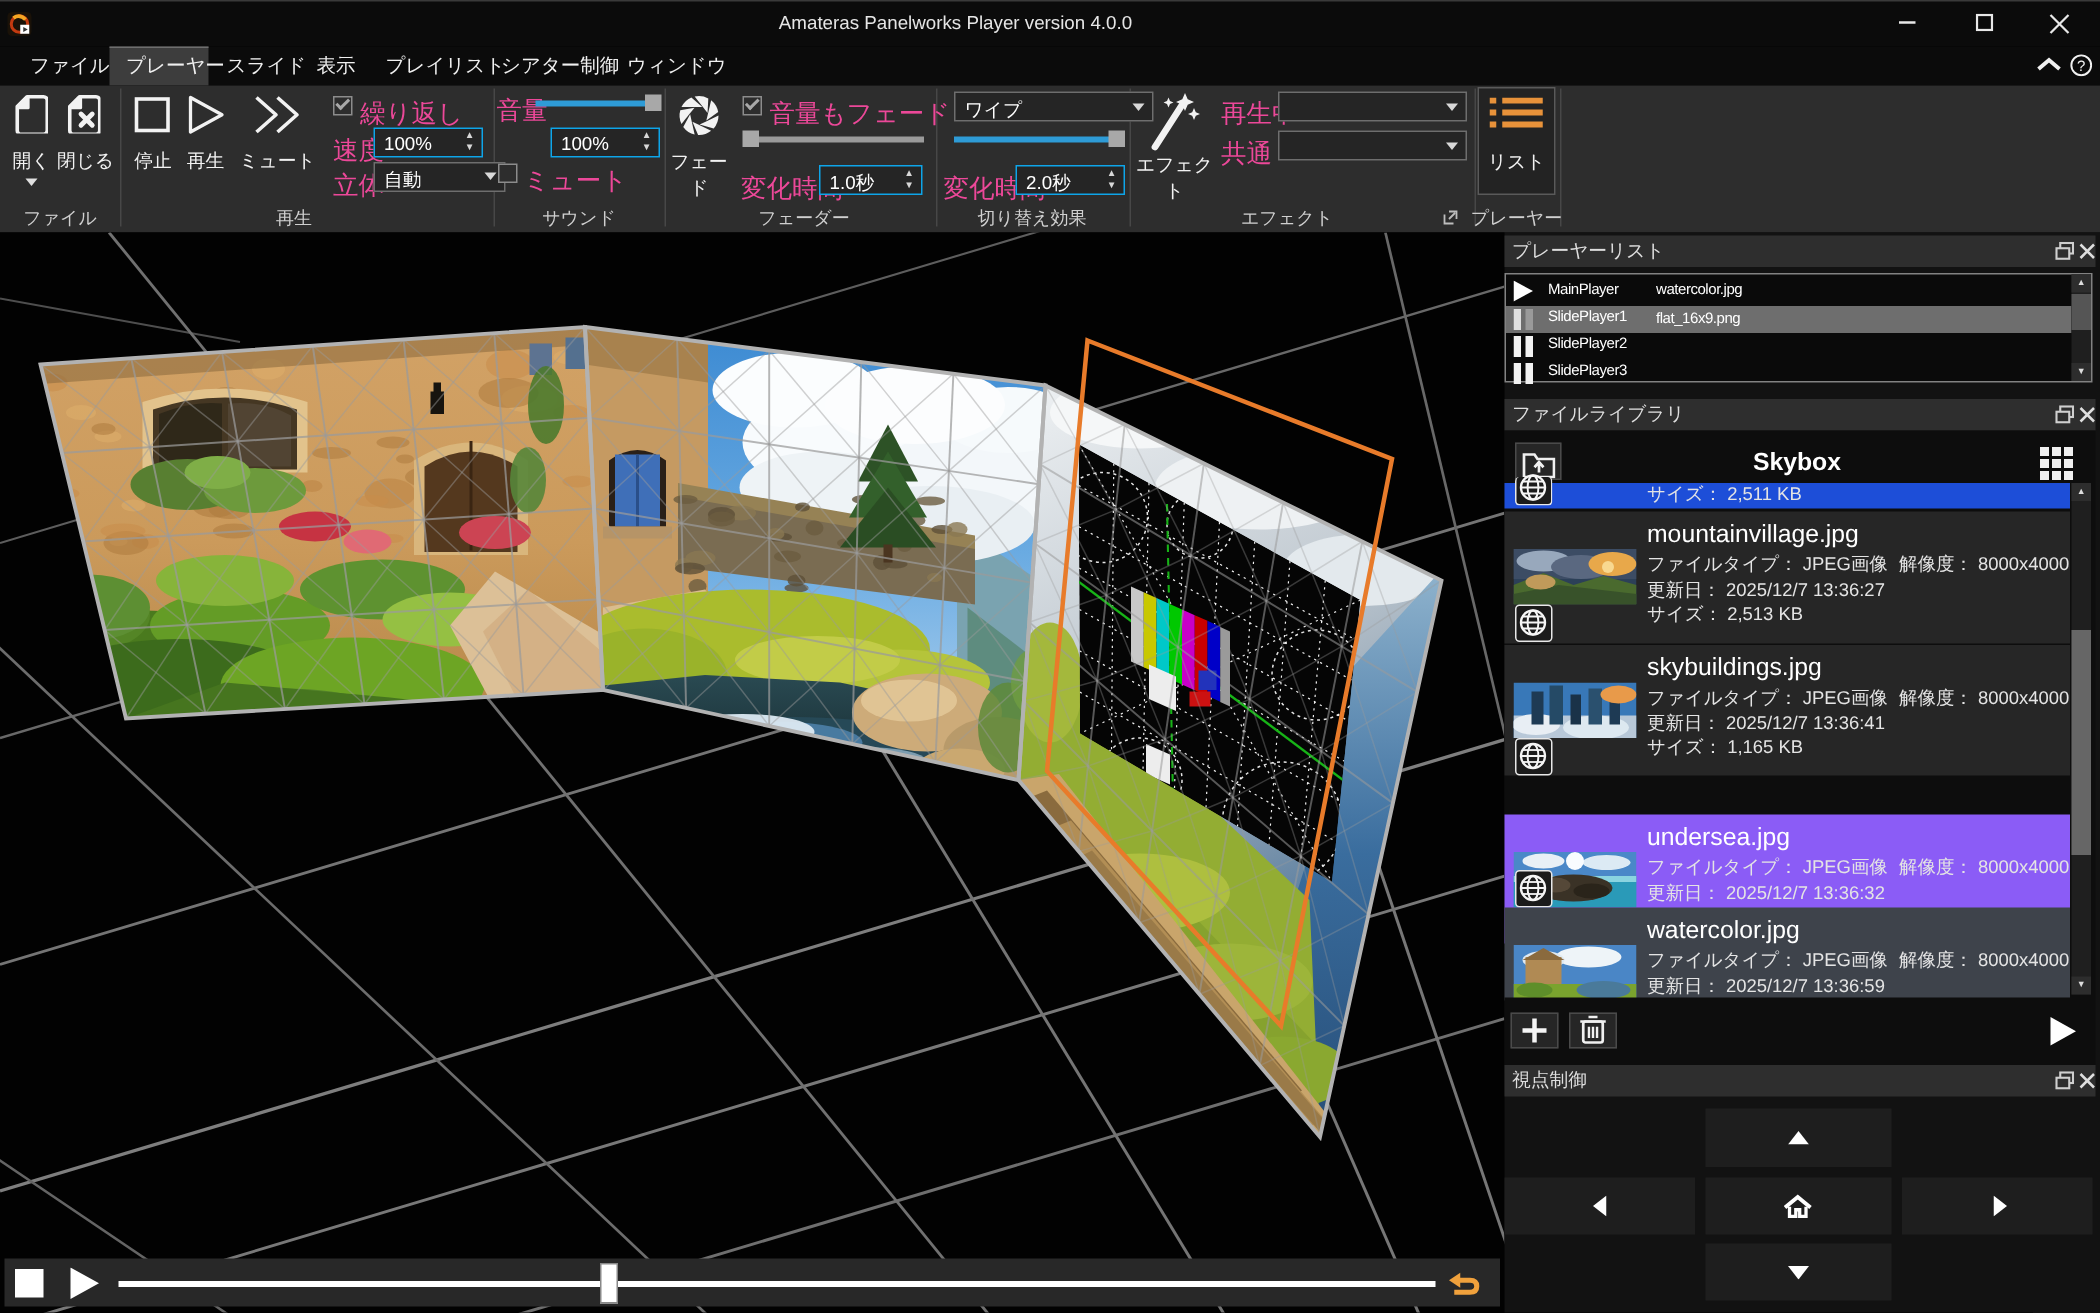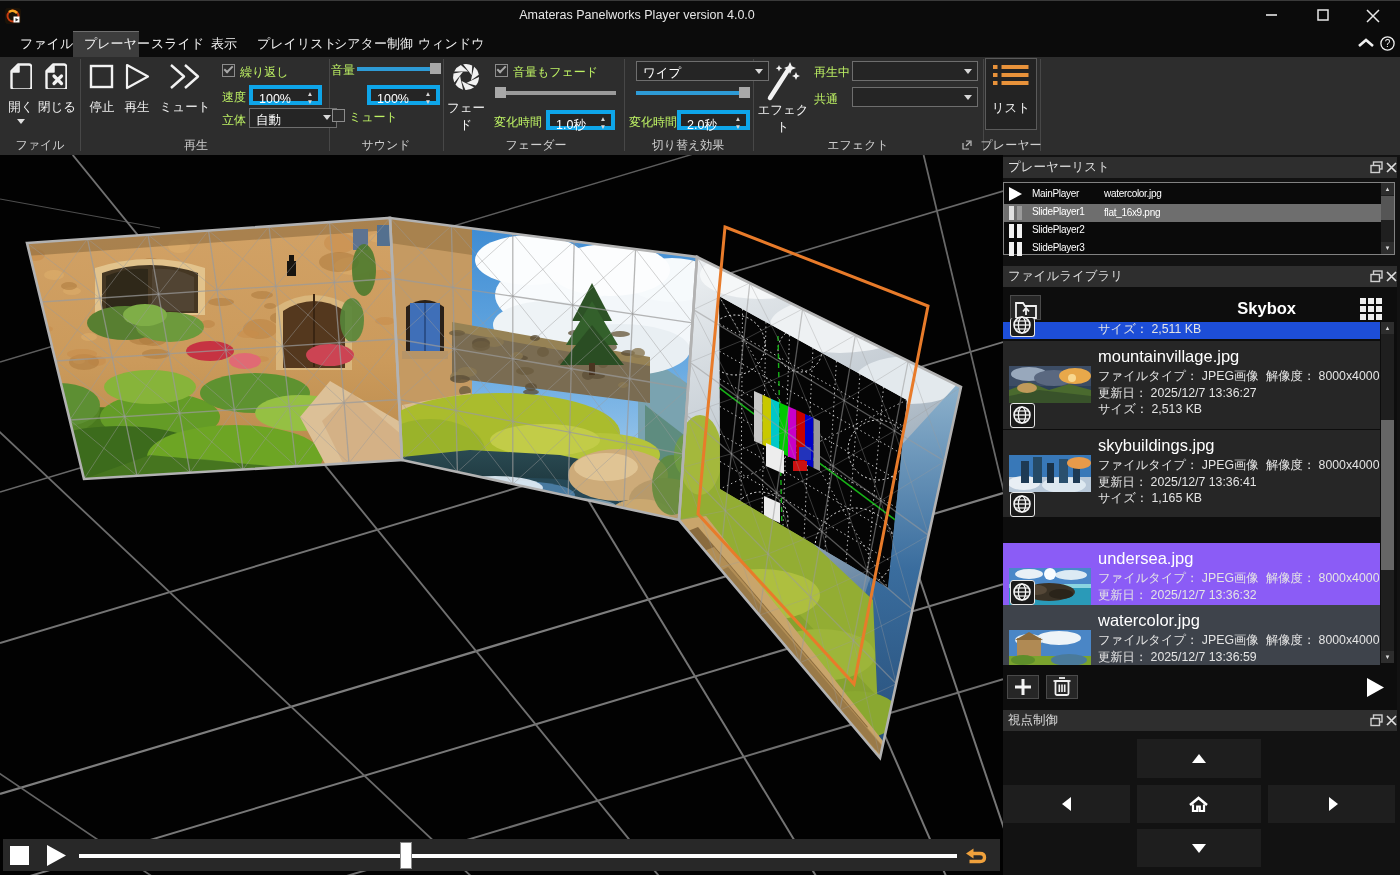--- a/index.html
+++ b/index.html
@@ -5,22 +5,22 @@
 .ab{position:absolute}
 .titlebar{left:0;top:0;width:1400px;height:31px;background:#0b0b0b;border-top:1px solid #3a3a3a}
 .title{width:1274px;text-align:center;top:8px;font-size:12.5px;color:#e6e6e6}
 .tabs{left:0;top:31px;width:1400px;height:26px;background:#0b0b0b}
 .tab{top:31px;height:26px;line-height:26px;font-size:13px;color:#f0f0f0;text-align:center}
 .tabsel{background:#3d3d3d;border-top:1px solid #6e6e6e}
 .ribbon{left:0;top:57px;width:1400px;height:98px;background:#2d2d2d}
 .sep{top:59px;height:92px;width:1px;background:#474747}
 .glabel{top:137px;height:14px;font-size:12px;color:#cfcfcf;text-align:center}
 .ilabel{font-size:12.5px;color:#f2f2f2;text-align:center}
-.small{font-size:12px;color:#bef264}
-.spin{background:#252525;border:4px solid #0ea5e9;color:#fff;font-size:12.5px}
+.small{font-size:17px;color:#ec4899}
+.spin{background:#252525;border:1px solid #0ea5e9;color:#fff;font-size:12.5px}
 .spin .v{position:absolute;left:6px;top:2.5px}
 .spin .ar{position:absolute;right:3px;width:10px;color:#d8d8d8;font-size:6.5px;line-height:5px;text-align:center}
 .combo{background:#252525;border:1px solid #6e6e6e;color:#fff;font-size:12.5px}
 .cb{width:13px;height:13px;background:#2d2d2d;border:1px solid #8c8c8c}
 .check{position:absolute;left:1px;top:1px;width:9px;height:5px;border-left:2px solid #a8a8a8;border-bottom:2px solid #a8a8a8;transform:rotate(-45deg)}
 .sidebar{left:1003px;top:155px;width:397px;height:720px;background:#121212}
 .phead{left:1003px;width:394px;height:21px;background:#2e2e2e;color:#dedede;font-size:12.5px;line-height:21px;padding-left:5px}
 .navbtn{background:#1e1e1e;color:#f0f0f0;text-align:center}
 .fitem{left:1003px;width:377px;background:#1d4ed8}
 .fname{position:absolute;left:95px;top:6px;font-size:16.5px;font-weight:normal;color:#fff}
@@ -673,21 +673,21 @@
   </svg>
 <svg class="ab" style="left:1385px;top:270px" width="13" height="13" viewBox="0 0 13 13">
     <path d="M2 2 L11 11 M11 2 L2 11" stroke="#dedede" stroke-width="1.7"></path>
   </svg>
 <div class="ab" style="left:1003px;top:287px;width:394px;height:35px;background:#0d0d0d"></div>
 <div class="ab" style="left:1010px;top:295px;width:31px;height:25px;background:#262626;border:1px solid #4a4a4a"></div>
 <svg class="ab" style="left:1014px;top:298px" width="23" height="21" viewBox="0 0 23 21">
     <path d="M2 5 h7 l2 3 h11 v12 h-20 Z" fill="none" stroke="#f0f0f0" stroke-width="1.8"></path>
     <path d="M12 17 v-6 M9 13.5 l3 -3.5 3 3.5" fill="none" stroke="#f0f0f0" stroke-width="1.8"></path>
   </svg>
-<div class="ab" style="left:1100px;top:299px;width:196px;text-align:right;font-size:16.5px;font-weight:bold;color:#fff">Skybox</div>
+<div class="ab" style="left:1100px;top:299px;width:196px;text-align:center;font-size:16.5px;font-weight:bold;color:#fff">Skybox</div>
 <svg class="ab" style="left:1360px;top:298px" width="22" height="22" viewBox="0 0 22 22">
     <rect x="0" y="0" width="6" height="6" fill="#f0f0f0"></rect>
     <rect x="0" y="8" width="6" height="6" fill="#f0f0f0"></rect>
     <rect x="0" y="16" width="6" height="6" fill="#f0f0f0"></rect>
     <rect x="8" y="0" width="6" height="6" fill="#f0f0f0"></rect>
     <rect x="8" y="8" width="6" height="6" fill="#f0f0f0"></rect>
     <rect x="8" y="16" width="6" height="6" fill="#f0f0f0"></rect>
     <rect x="16" y="0" width="6" height="6" fill="#f0f0f0"></rect>
     <rect x="16" y="8" width="6" height="6" fill="#f0f0f0"></rect>
     <rect x="16" y="16" width="6" height="6" fill="#f0f0f0"></rect>

